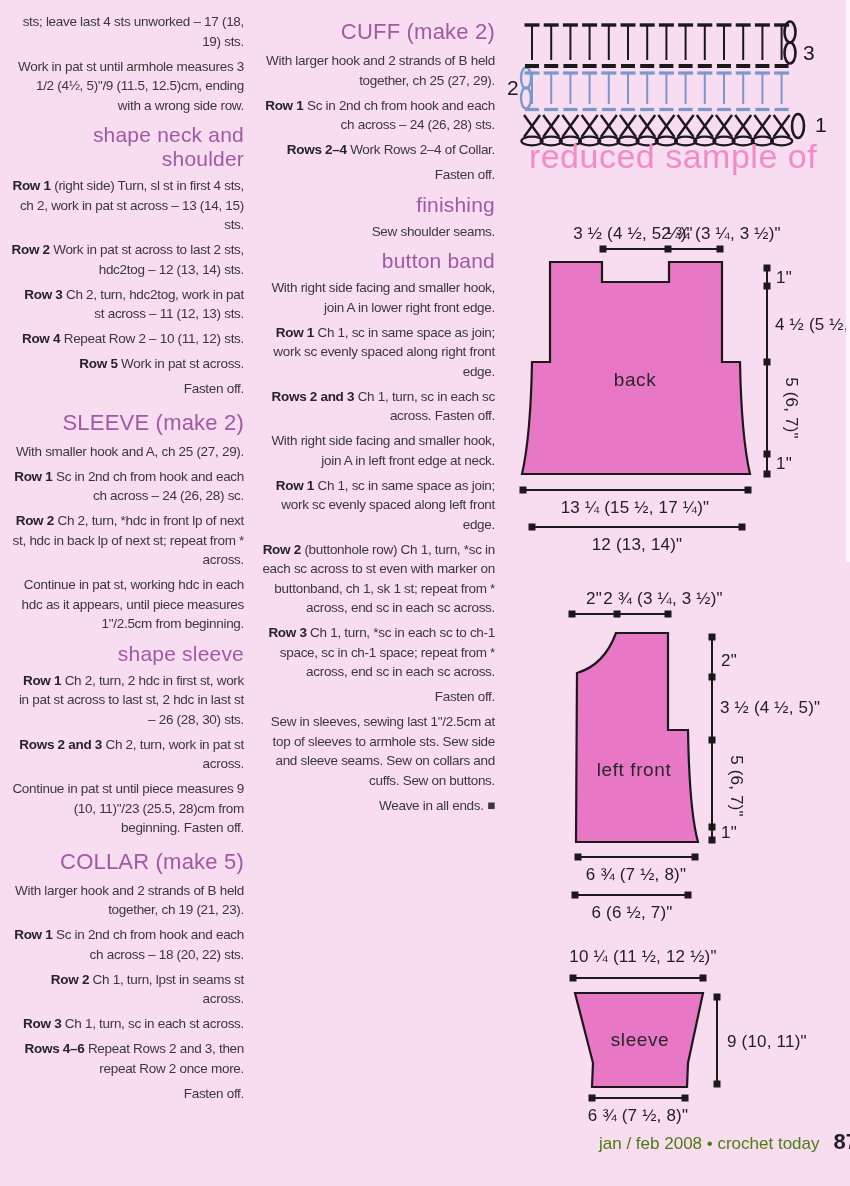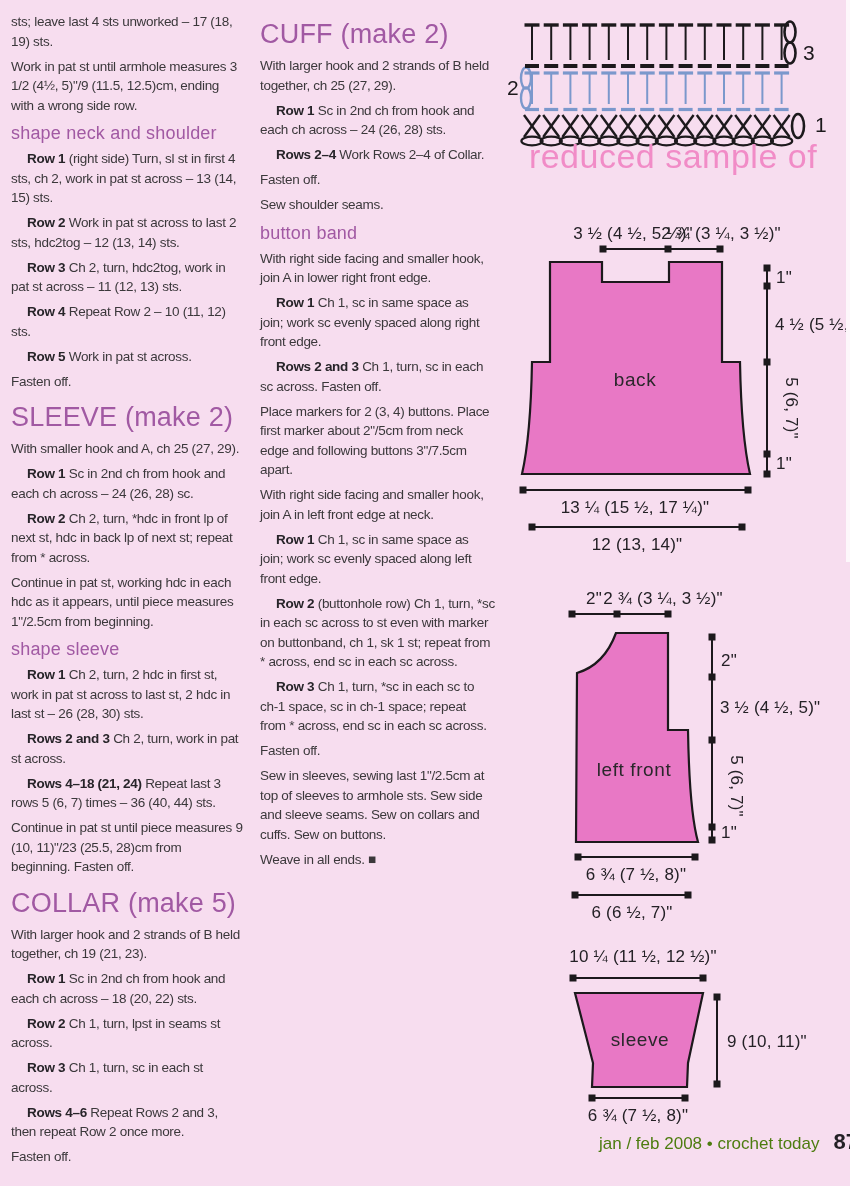--- a/index.html
+++ b/index.html
@@ -1,34 +1,34 @@
 <!DOCTYPE html>
 <html><head>
 <meta charset="utf-8">
 <style>
   html,body{margin:0;padding:0;}
   .page{
     position:relative; width:850px; height:1186px; overflow:hidden;
     background:var(--bg,#f7ddef);
     font-family:"Liberation Sans", sans-serif;
   }
-  .col{position:absolute;}
+  .col{position:absolute;text-align:right;}
   .col-left{left:11px; top:12px; width:233px;}
   .col-middle{left:260px; top:8px; width:235px;}
   p.body-p{
     margin:0 0 5.5px; font-size:13.5px; letter-spacing:-0.3px;
     line-height:19.5px; color:var(--body,#3b383b);
   }
-  p.body-p b{color:#272429;margin-left:16px;}
+  p.body-p b{color:#272429;}
   .h1{
-    font-size:27px; color:var(--heading,#a159a3);
+    font-size:22px; color:var(--heading,#a159a3);
     margin:11px 0 6px; letter-spacing:.2px;
   }
   .h2{
-    font-size:18px; color:var(--heading,#a159a3);
+    font-size:21px; color:var(--heading,#a159a3);
     margin:8px 0 5px; letter-spacing:.2px;
   }
   .caption{
     position:absolute; left:506px; top:142px; width:334px;
     text-align:center; font-size:34px; line-height:28px;
     color:var(--caption,#f18cc7); letter-spacing:.5px;
   }
   svg.diagram,svg.schematic{position:absolute; overflow:visible;}
   .num{font-size:21px; fill:#1c191c;}
   .piece{fill:var(--piece-fill,#e878c5); stroke:var(--ink,#1c191c); stroke-width:2.2;}
@@ -64,42 +64,41 @@
       <p class="body-p"><b>Row 5</b> <span>Work in pat st across.</span></p>
       <p class="body-p">Fasten off.</p>
       <div class="h1">SLEEVE (make 2)</div>
       <p class="body-p">With smaller hook and A, ch 25 (27, 29).</p>
       <p class="body-p"><b>Row 1</b> <span>Sc in 2nd ch from hook and each ch across – 24 (26, 28) sc.</span></p>
       <p class="body-p"><b>Row 2</b> <span>Ch 2, turn, *hdc in front lp of next st, hdc in back lp of next st; repeat from * across.</span></p>
       <p class="body-p">Continue in pat st, working hdc in each hdc as it appears, until piece measures 1"/2.5cm from beginning.</p>
       <div class="h2">shape sleeve</div>
       <p class="body-p"><b>Row 1</b> <span>Ch 2, turn, 2 hdc in first st, work in pat st across to last st, 2 hdc in last st – 26 (28, 30) sts.</span></p>
       <p class="body-p"><b>Rows 2 and 3</b> <span>Ch 2, turn, work in pat st across.</span></p>
-      <p class="body-p"><b>Rows 4–18 (21, 24)</b> <span>Repeat last 3 rows 5 (6, 7) times – 36 (40, 44) sts.</span></p>
       <p class="body-p">Continue in pat st until piece measures 9 (10, 11)"/23 (25.5, 28)cm from beginning. Fasten off.</p>
       <div class="h1">COLLAR (make 5)</div>
       <p class="body-p">With larger hook and 2 strands of B held together, ch 19 (21, 23).</p>
       <p class="body-p"><b>Row 1</b> <span>Sc in 2nd ch from hook and each ch across – 18 (20, 22) sts.</span></p>
       <p class="body-p"><b>Row 2</b> <span>Ch 1, turn, lpst in seams st across.</span></p>
       <p class="body-p"><b>Row 3</b> <span>Ch 1, turn, sc in each st across.</span></p>
       <p class="body-p"><b>Rows 4–6</b> <span>Repeat Rows 2 and 3, then repeat Row 2 once more.</span></p>
       <p class="body-p">Fasten off.</p>
     </div>
   <div class="col col-middle">
       <div class="h1">CUFF (make 2)</div>
       <p class="body-p">With larger hook and 2 strands of B held together, ch 25 (27, 29).</p>
       <p class="body-p"><b>Row 1</b> <span>Sc in 2nd ch from hook and each ch across – 24 (26, 28) sts.</span></p>
       <p class="body-p"><b>Rows 2–4</b> <span>Work Rows 2–4 of Collar.</span></p>
       <p class="body-p">Fasten off.</p>
+      <div class="h2">finishing</div>
       <p class="body-p">Sew shoulder seams.</p>
       <div class="h2">button band</div>
       <p class="body-p">With right side facing and smaller hook, join A in lower right front edge.</p>
       <p class="body-p"><b>Row 1</b> <span>Ch 1, sc in same space as join; work sc evenly spaced along right front edge.</span></p>
       <p class="body-p"><b>Rows 2 and 3</b> <span>Ch 1, turn, sc in each sc across. Fasten off.</span></p>
-      <p class="body-p">Place markers for 2 (3, 4) buttons. Place first marker about 2"/5cm from neck edge and following buttons 3"/7.5cm apart.</p>
       <p class="body-p">With right side facing and smaller hook, join A in left front edge at neck.</p>
       <p class="body-p"><b>Row 1</b> <span>Ch 1, sc in same space as join; work sc evenly spaced along left front edge.</span></p>
       <p class="body-p"><b>Row 2</b> <span>(buttonhole row) Ch 1, turn, *sc in each sc across to st even with marker on buttonband, ch 1, sk 1 st; repeat from * across, end sc in each sc across.</span></p>
       <p class="body-p"><b>Row 3</b> <span>Ch 1, turn, *sc in each sc to ch-1 space, sc in ch-1 space; repeat from * across, end sc in each sc across.</span></p>
       <p class="body-p">Fasten off.</p>
       <p class="body-p">Sew in sleeves, sewing last 1"/2.5cm at top of sleeves to armhole sts. Sew side and sleeve seams. Sew on collars and cuffs. Sew on buttons.</p>
       <p class="body-p">Weave in all ends. ■</p>
     </div>
 
   <svg class="diagram" id="diagram-svg" style="left:506px;top:10px" width="340" height="136">

